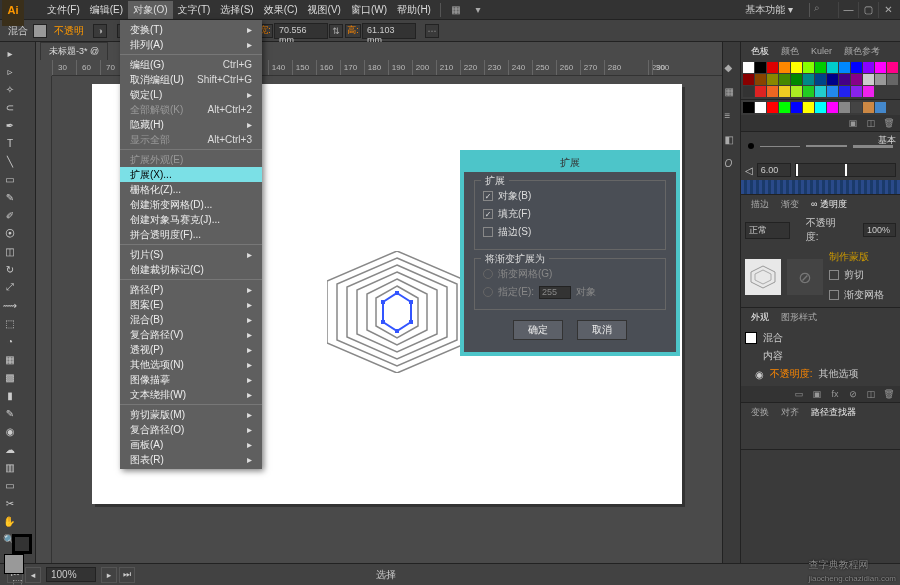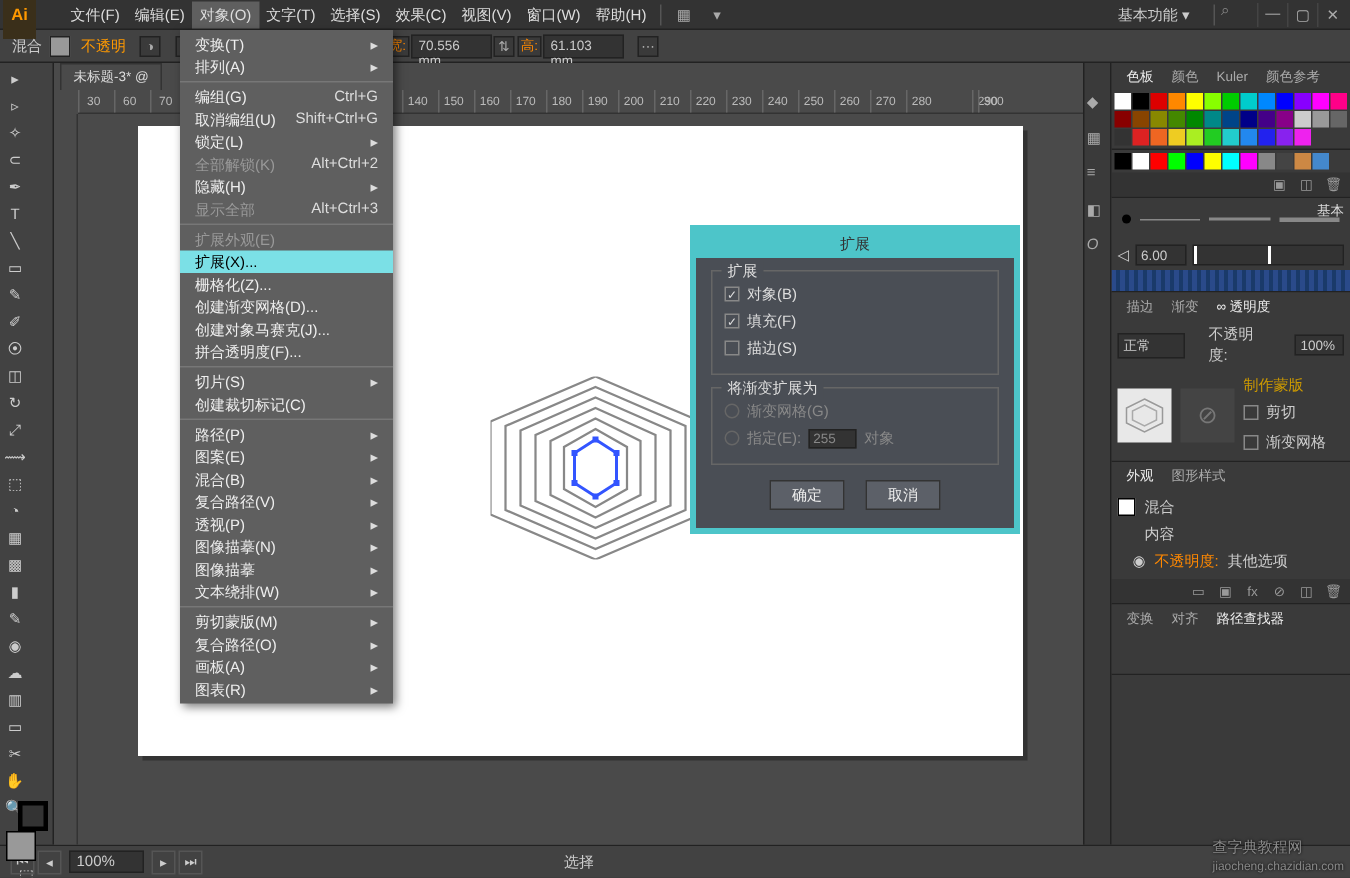--- a/index.html
+++ b/index.html
@@ -491,21 +491,21 @@
     </div>
     <div class="mi">
       <span>复合路径(V)</span>
       <span class="arr">▸</span>
     </div>
     <div class="mi">
       <span>透视(P)</span>
       <span class="arr">▸</span>
     </div>
     <div class="mi">
-      <span>图像描摹(N)</span>
+      <span>其他选项(N)</span>
       <span class="arr">▸</span>
     </div>
     <div class="mi">
       <span>图像描摹</span>
       <span class="arr">▸</span>
     </div>
     <div class="mi">
       <span>文本绕排(W)</span>
       <span class="arr">▸</span>
     </div>

